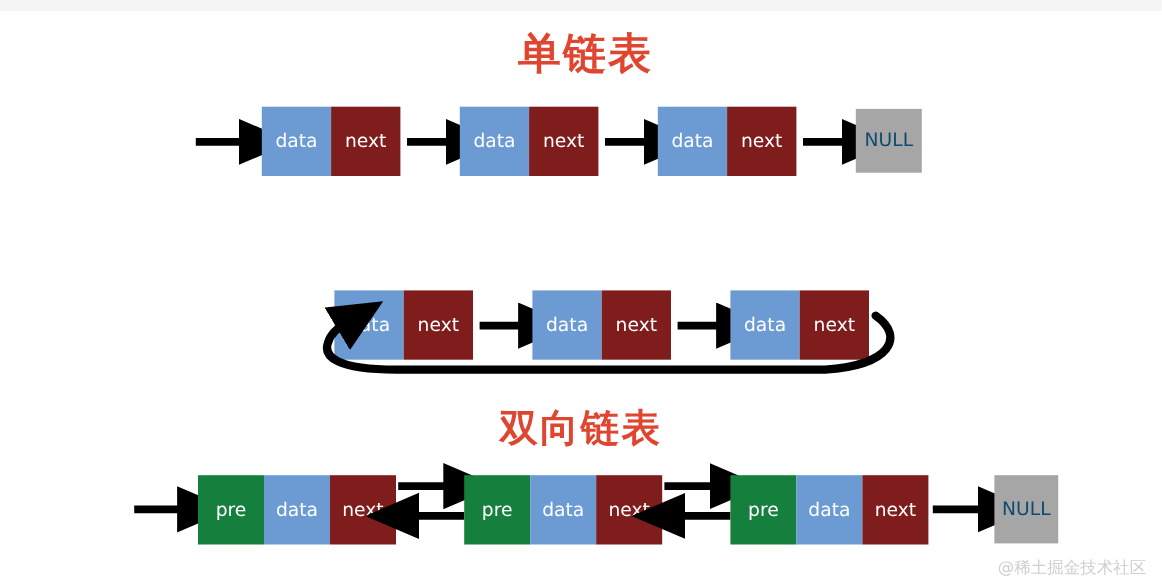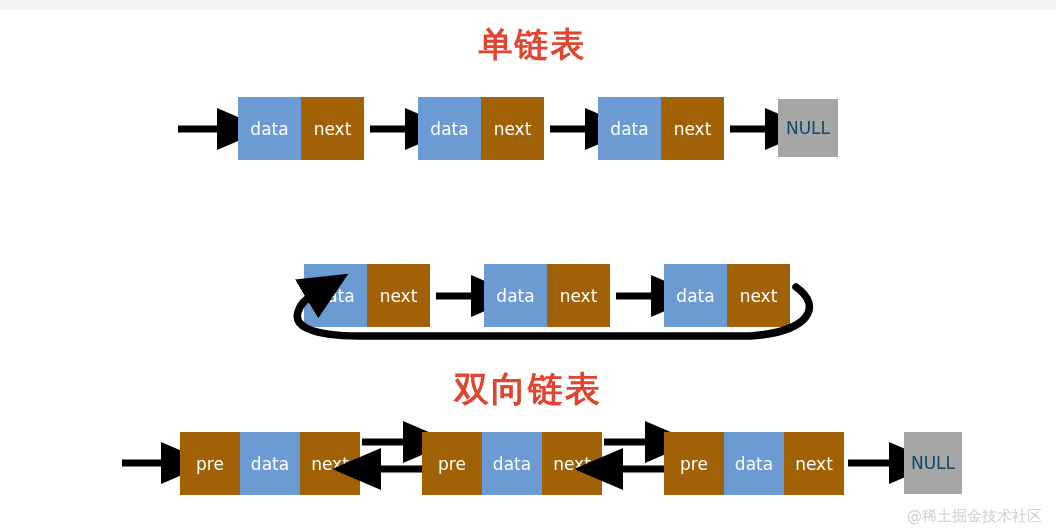--- a/index.html
+++ b/index.html
@@ -29,42 +29,42 @@
   }
   .section-title {
     position: absolute;
     color: #e0452f;
     font-weight: bold;
     font-family: "DejaVu Sans", "Liberation Sans", sans-serif;
     letter-spacing: 2px;
     white-space: nowrap;
     text-align: center;
   }
-  #title-single { left: 0; right: 16px; top: 22px; font-size: 34px; margin-left: 25px; }
+  #title-single { left: 0; right: 16px; top: 22px; font-size: 39px; margin-left: 25px; }
   #title-circular { left: 0; right: 0; top: 190px; font-size: 34px; }
   #title-double { left: 0; right: 0; top: 366px; font-size: 35px; }
 
   .node {
     position: absolute;
     display: flex;
     box-sizing: border-box;
   }
   .cell {
     display: flex;
     align-items: center;
     justify-content: center;
     color: #ffffff;
     font-size: 17px;
     font-family: "DejaVu Sans", "Liberation Sans", sans-serif;
     box-sizing: border-box;
     height: 100%;
   }
   .cell-data { background: #6b9bd2; }
-  .cell-next { background: #a16207; }
-  .cell-pre  { background: #a16207; }
+  .cell-next { background: #7f1d1d; }
+  .cell-pre  { background: #15803d; }
   .null-box {
     position: absolute;
     background: #a6a6a6;
     display: flex;
     align-items: center;
     justify-content: center;
     color: #0c4a6e;
     font-size: 17px;
     font-family: "DejaVu Sans", "Liberation Sans", sans-serif;
     box-sizing: border-box;

